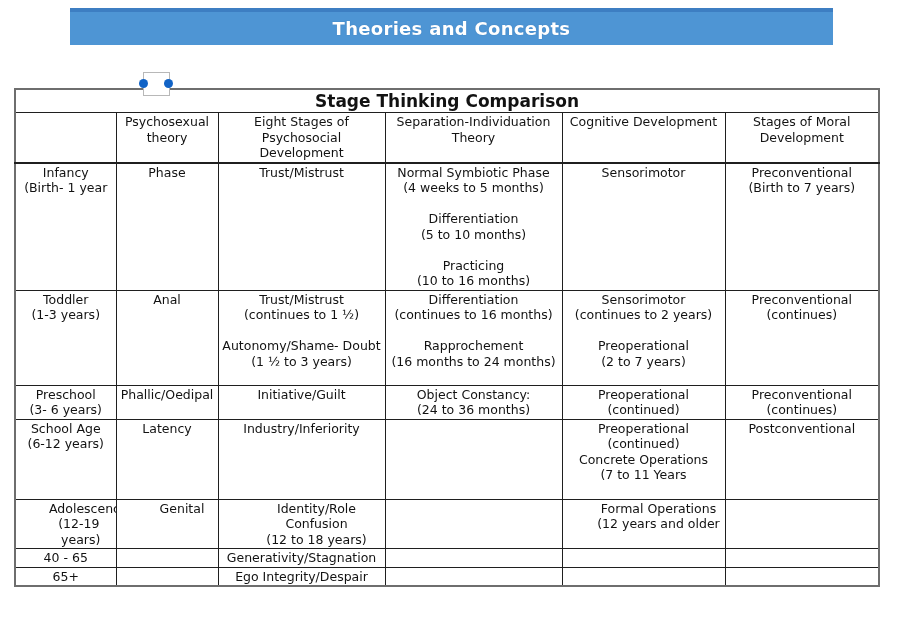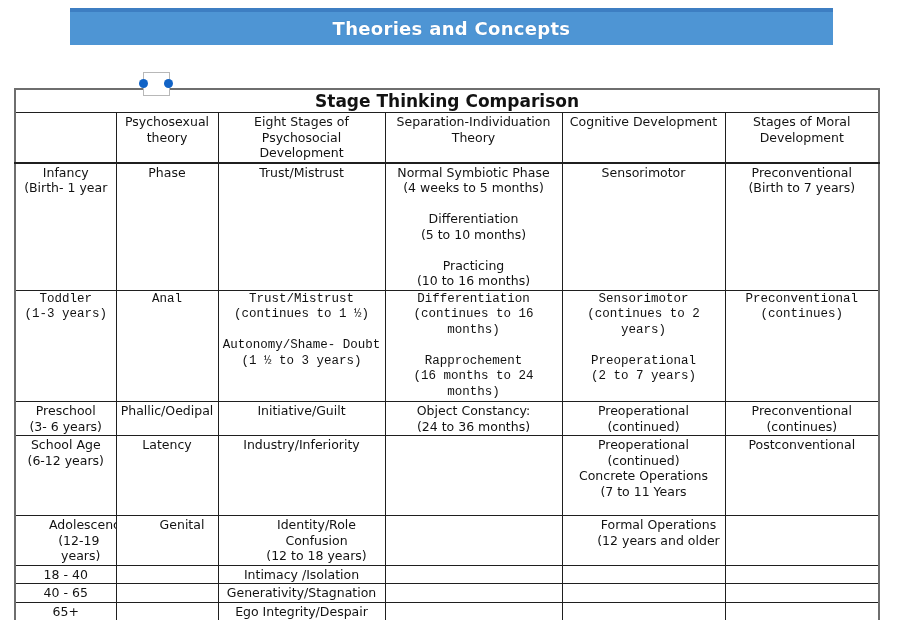--- a/index.html
+++ b/index.html
@@ -57,21 +57,21 @@
     font-size: 17px; font-weight: bold; height: 20px;
     vertical-align: middle; line-height: 20px;
   }
   tr.head-row th {
     font-size: 17px; font-weight: bold; height: 27px;
     vertical-align: middle; line-height: 22px;
   }
   tr.sub-row td { vertical-align: top; height: 30px; border-bottom-width: 2px; }
   tr.body-row td { vertical-align: top; }
   tr.r1 td { height: 124px; }
-  tr.r2 td { height: 92px; font-family: Liberation Mono, monospace; }
+  tr.r2 td { height: 92px; }
   tr.r3 td { height: 30px; }
   tr.r4 td { height: 77px; }
   tr.r5 td { height: 32px; padding-left: 33px; }
   tr.r6 td, tr.r7 td, tr.r8 td { height: 15px; }
 </style>
 </head>
 <body>
 
 <div class="page">
 
@@ -184,28 +184,20 @@
 (12-19&nbsp; years)</td>
       <td>Genital</td>
       <td>Identity/Role Confusion
 (12 to 18 years)</td>
       <td></td>
       <td>Formal Operations
 (12 years and older</td>
       <td></td>
     </tr>
 
-    <tr class="body-row r6">
-      <td>18 - 40</td>
-      <td></td>
-      <td>Intimacy /Isolation</td>
-      <td></td>
-      <td></td>
-      <td></td>
-    </tr>
 
     <tr class="body-row r7">
       <td>40 - 65</td>
       <td></td>
       <td>Generativity/Stagnation</td>
       <td></td>
       <td></td>
       <td></td>
     </tr>
 

